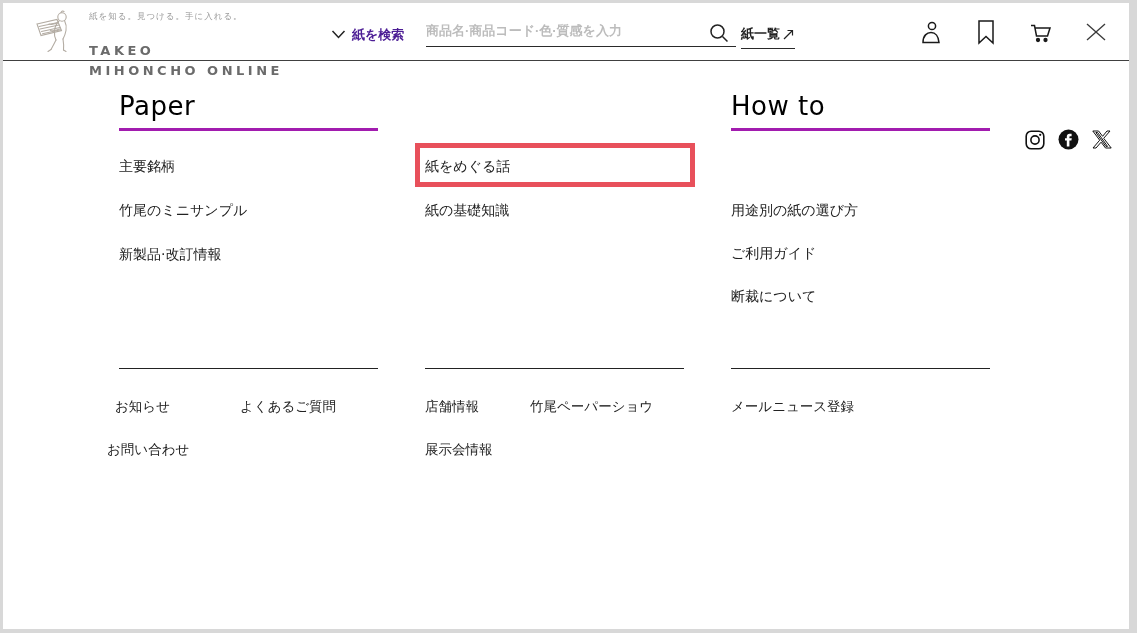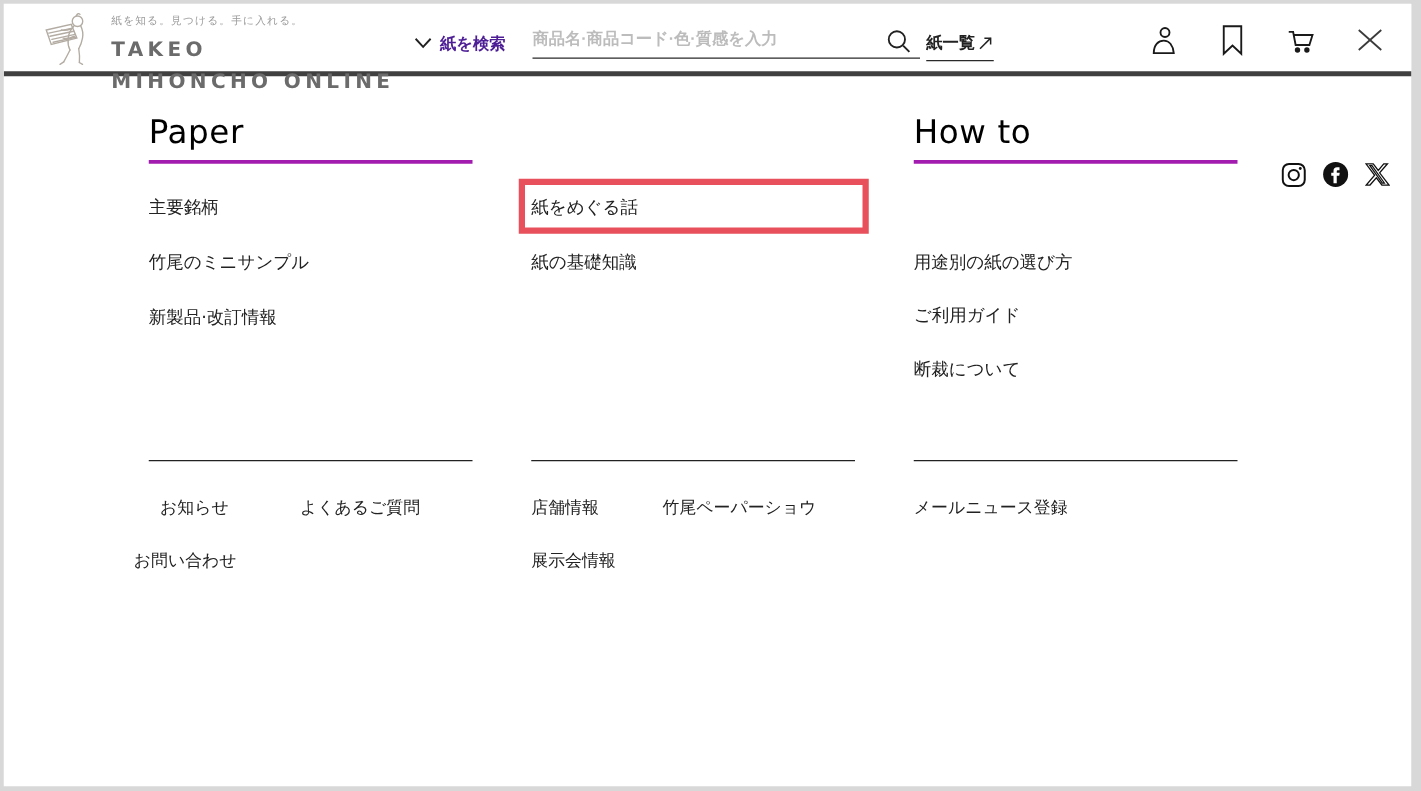--- a/index.html
+++ b/index.html
@@ -2,25 +2,25 @@
 <html><head>
 <meta charset="utf-8">
 <style>
   * { margin:0; padding:0; box-sizing:border-box; }
   html,body { width:1137px; height:633px; }
   body { font-family:"DejaVu Sans","Liberation Sans",sans-serif; background:#d8d8d8; }
   .frame { position:relative; width:1137px; height:633px; background:#d8d8d8; }
   .page { position:absolute; left:3px; top:3px; width:1126px; height:626px; background:#fff; overflow:hidden; }
 
   
-  .header { position:absolute; left:0; top:0; width:1130px; height:58px; background:#fff; border-bottom:4px solid #404040;padding-left:40px; }
+  .header { position:absolute; left:0; top:0; width:1130px; height:58px; background:#fff; border-bottom:1px solid #404040;padding-left:40px; }
   .logo-illustration { position:absolute; left:25px; top:5px; width:52px; height:48px; }
   .brand { position:absolute; left:86px; top:8px; }
   .tagline { font-size:8.5px; color:#9a9a9a; letter-spacing:1px; }
-  .brand-name { margin-top:5px; font-size:16px; font-weight:600; color:#6b6b6b; letter-spacing:3.5px; line-height:1.55; }
+  .brand-name { margin-top:18px; font-size:13px; font-weight:600; color:#6b6b6b; letter-spacing:3.5px; line-height:1.55; }
 
   .search-group { position:absolute; left:325px; top:0; height:58px; }
   .chevron-down { position:absolute; left:3px; top:26px; }
   .search-label { position:absolute; left:24px; top:23px; font-size:13px; font-weight:600; color:#4c1d95; white-space:nowrap; }
   .search-input { position:absolute; left:98px; top:16px; width:310px; height:28px; border:none; border-bottom:1px solid #2a2a2a; outline:none; font-size:13px; color:#333; padding:0 30px 4px 0; background:transparent;font-weight:bold; }
   .search-input::placeholder { color:#bcbcbc; opacity:1; }
   .magnifier { position:absolute; left:380px; top:19px; }
   .paper-list-link { position:absolute; left:413px; top:22px; font-size:13px; font-weight:600; color:#222; border-bottom:1px solid #2a2a2a; padding-bottom:5px; white-space:nowrap; cursor:pointer; display:flex; align-items:center; gap:2px;justify-content:center; }
 
   .header-icons { position:absolute; right:18px; top:0; height:58px; display:flex; align-items:center; gap:17px; }
@@ -110,21 +110,21 @@
             </svg>
       </span>
     </div>
   </div>
 
   <div class="col-title" style="left:116px">Paper</div>
   <div class="menu-link" style="left:116px; top:153px">主要銘柄</div>
   <div class="menu-link" style="left:116px; top:197px">竹尾のミニサンプル</div>
   <div class="menu-link" style="left:116px; top:241px">新製品·改訂情報</div>
   <div class="col-divider" style="left:116px"></div>
-  <div class="footer-link" style="left:125px; top:394px">お知らせ</div>
+  <div class="footer-link" style="left:112px; top:394px">お知らせ</div>
   <div class="footer-link" style="left:237px; top:394px">よくあるご質問</div>
   <div class="footer-link" style="left:104px; top:437px">お問い合わせ</div>
 
   <div class="menu-link" style="left:422px; top:153px">紙をめぐる話</div>
   <div class="menu-link" style="left:422px; top:197px">紙の基礎知識</div>
   <div class="col-divider" style="left:422px"></div>
   <div class="footer-link" style="left:422px; top:394px">店舗情報</div>
   <div class="footer-link" style="left:527px; top:394px">竹尾ペーパーショウ</div>
   <div class="footer-link" style="left:422px; top:437px">展示会情報</div>
 

